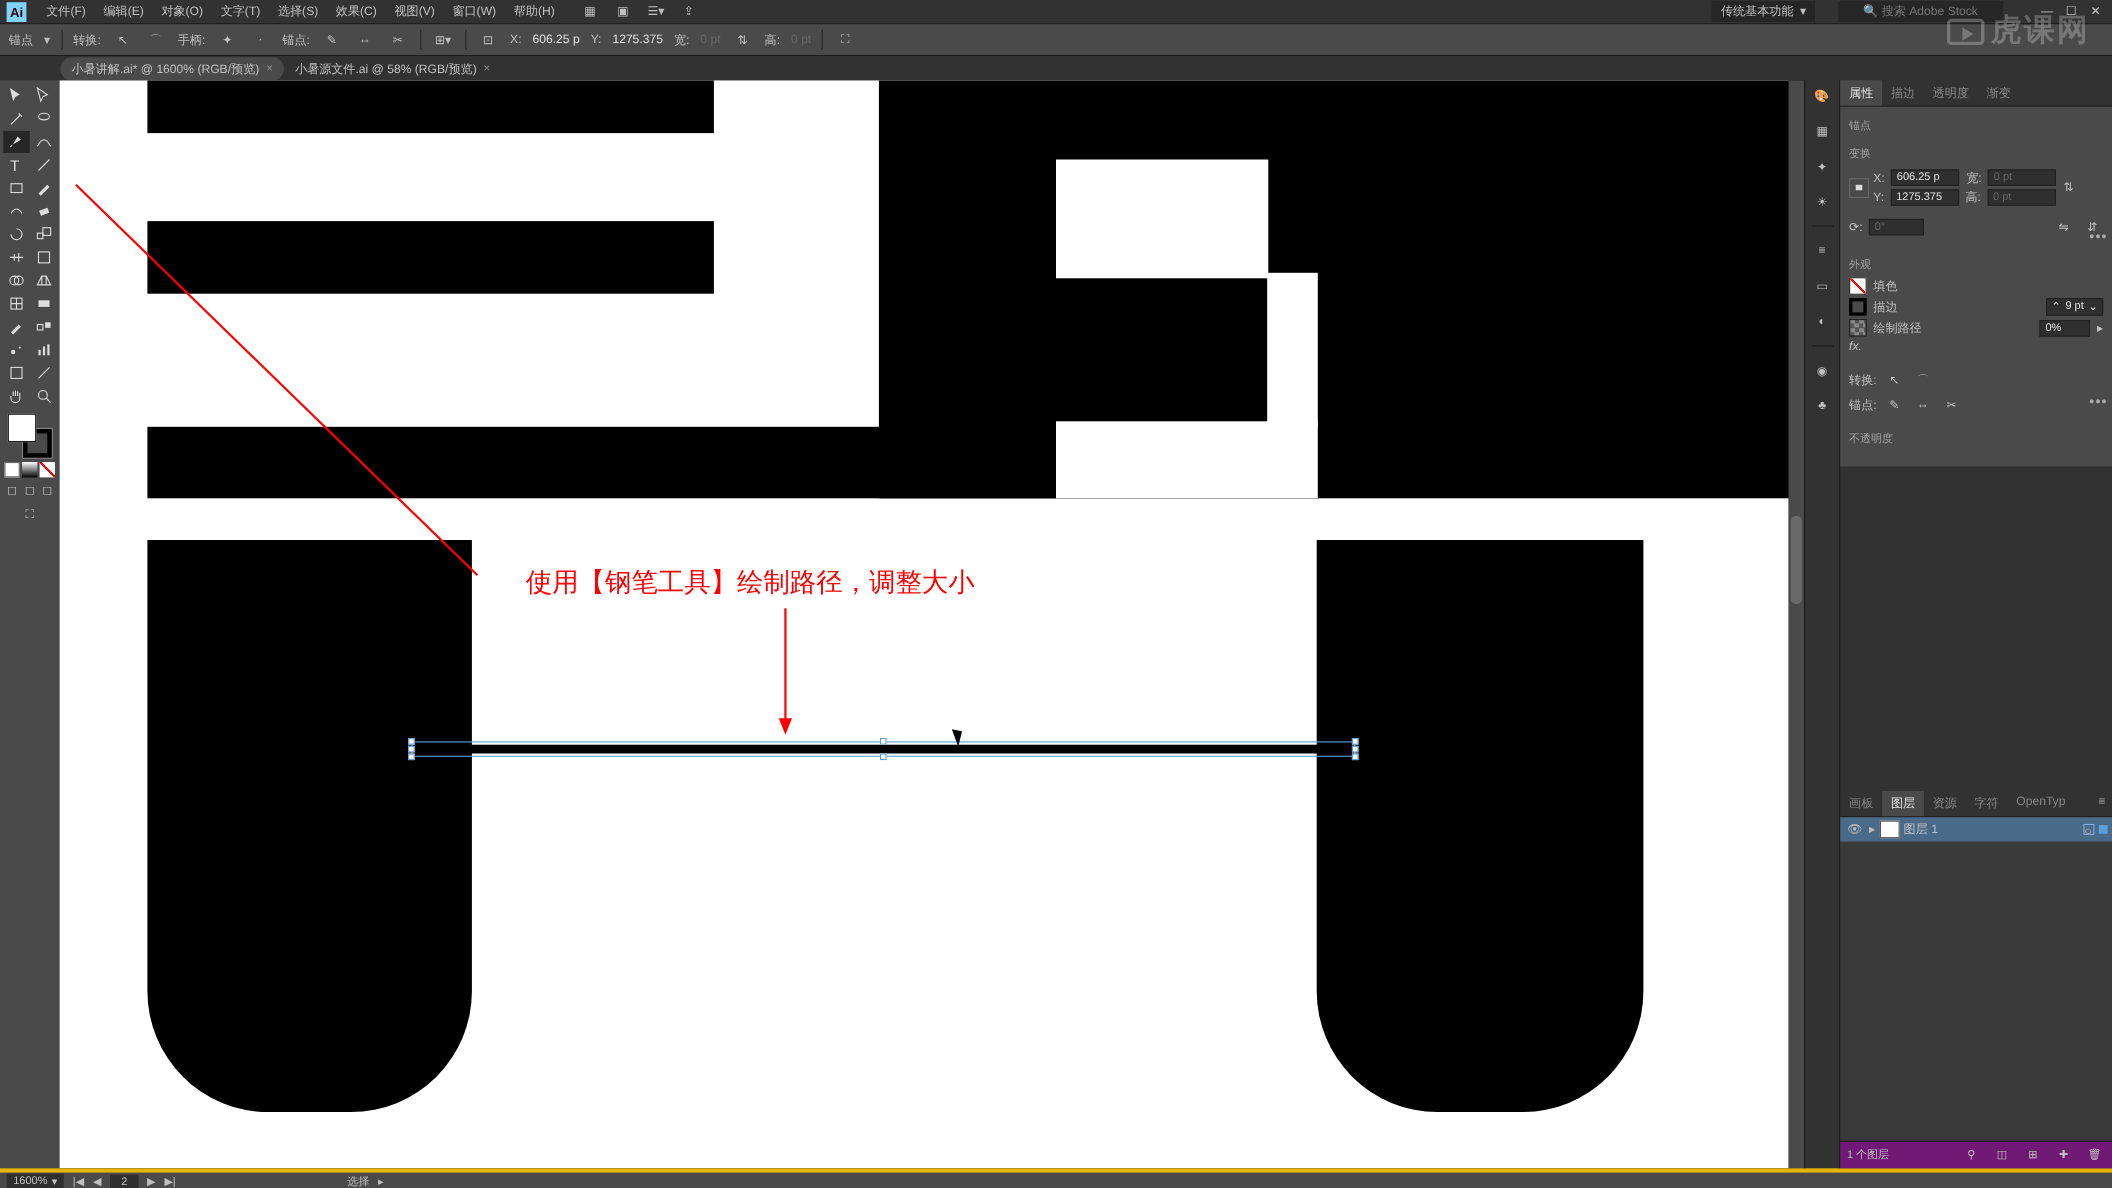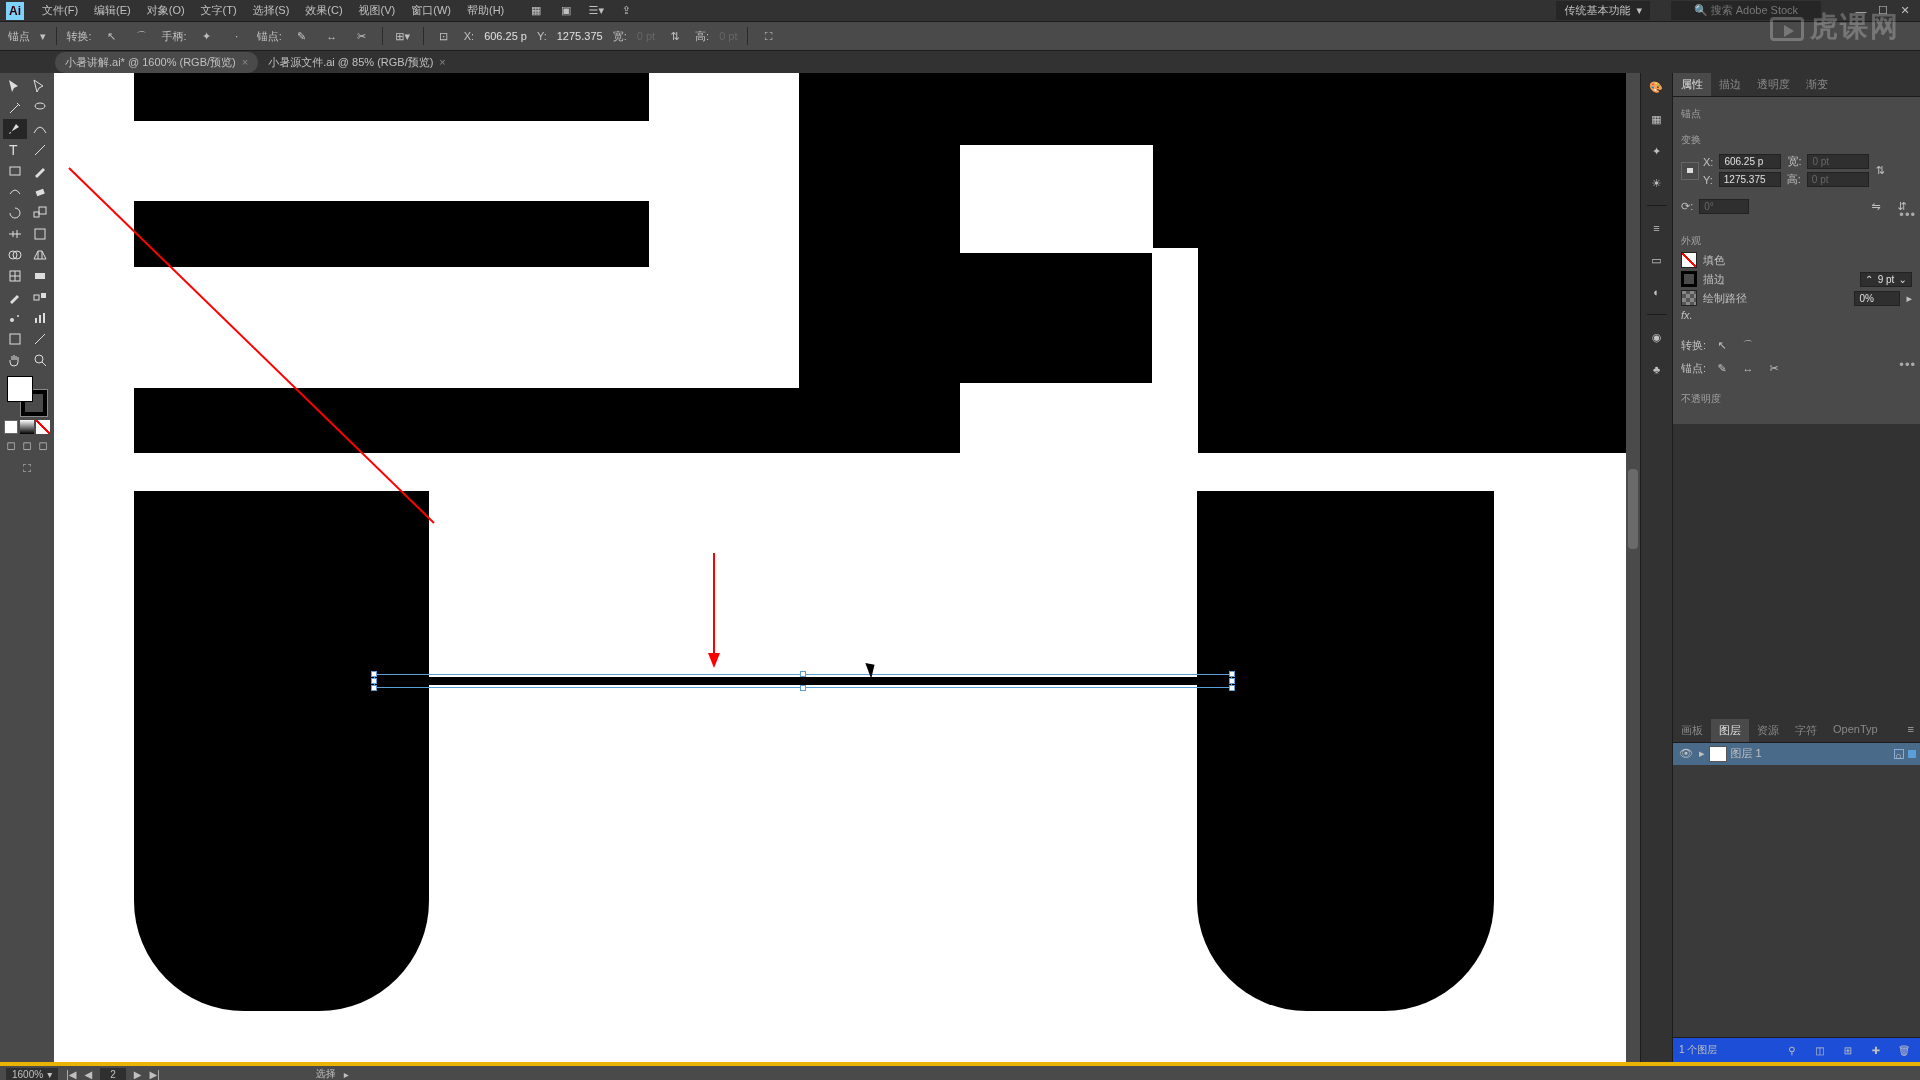--- a/index.html
+++ b/index.html
@@ -53,21 +53,21 @@
 .prop-field { background: #2f2f2f; border: 1px solid #222; padding: 1px 4px; width: 62px; color: #e0e0e0; font-size: 10px; }
 .prop-field.dim { color: #666; }
 .link-ic { width: 14px; height: 24px; display: flex; align-items: center; justify-content: center; }
 .swatch-box { width: 16px; height: 16px; border: 1px solid #222; }
 .layers-body { flex: 1; background: #3a3a3a; }
 .layer-row { display: flex; align-items: center; background: #4a6a8a; height: 22px; padding: 0 4px; gap: 4px; }
 .layer-eye { width: 18px; text-align: center; }
 .layer-name { flex: 1; }
 .layer-sel { width: 10px; height: 10px; border: 1px solid #88aadd; background: #4a6a8a; }
 .statusbar { height: 18px; background: #4a4a4a; border-top: 4px solid #eab308; display: flex; align-items: center; padding: 8px 6px; gap: 8px; font-size: 10px; }
-.panel-footer { height: 20px; background: #1d4ed8; border-top: 1px solid #1c1c1c; display: flex; align-items: center; padding: 12px 6px; gap: 8px; font-size: 10px; }
+.panel-footer { height: 20px; background: #701a75; border-top: 1px solid #1c1c1c; display: flex; align-items: center; padding: 12px 6px; gap: 8px; font-size: 10px; }
 .watermark { position: absolute; right: 20px; top: 8px; color: rgba(255,255,255,0.25); font-size: 28px; font-weight: bold; letter-spacing: 2px; pointer-events: none; z-index: 999; }
 .watermark .wm-logo{display:inline-block;width:34px;height:24px;border:3px solid rgba(255,255,255,0.25);border-radius:4px;position:relative;vertical-align:middle;margin-right:6px;}
 .watermark .wm-logo:after{content:"";position:absolute;left:11px;top:5px;border-left:10px solid rgba(255,255,255,0.25);border-top:6px solid transparent;border-bottom:6px solid transparent;}
 .dots{position:absolute;right:4px;color:#aaa;font-size:13px;letter-spacing:1px;}
 .cursor-arrow{position:absolute;width:0;height:0;border-left:8px solid #000;border-top:5px solid transparent;border-bottom:12px solid transparent;transform:rotate(-20deg);}
 </style>
 </head>
 <body>
 
 <div class="watermark"><span class="wm-logo"></span><span>虎课网</span></div>
@@ -135,21 +135,21 @@
   <div class="opt-sep"></div>
   <div class="icon-btn">⛶</div>
 </div>
 
 <div class="tabs-bar">
   <div class="tab active">
     <span>小暑讲解.ai* @ 1600% (RGB/预览)</span>
     <span class="tab-close">×</span>
   </div>
   <div class="tab">
-    <span>小暑源文件.ai @ 85% (RGB/预览)</span>
+    <span>小暑源文件.ai @ 58% (RGB/预览)</span>
     <span class="tab-close">×</span>
   </div>
 </div>
 
 <div class="main-area">
 
   <div class="toolbox">
     <div class="tool-grid">
       <div class="tool">
           <svg viewBox="0 0 16 16">
@@ -338,20 +338,21 @@
       <div class="sel-handle" style="left:317px;top:598px"></div>
       <div class="sel-handle" style="left:317px;top:605px"></div>
       <div class="sel-handle" style="left:317px;top:612px"></div>
       <div class="sel-handle" style="left:746px;top:598px"></div>
       <div class="sel-handle" style="left:746px;top:612px"></div>
       <div class="sel-handle" style="left:1175px;top:598px"></div>
       <div class="sel-handle" style="left:1175px;top:605px"></div>
       <div class="sel-handle" style="left:1175px;top:612px"></div>
       <div class="cursor-arrow" style="left:814px;top:588px"></div>
 
+      <div class="annotation" style="left:424px;top:440px">使用【钢笔工具】绘制路径，调整大小</div>
 
       <svg style="position:absolute;left:0;top:0;width:100%;height:100%;pointer-events:none">
         <line x1="15" y1="95" x2="380" y2="450" stroke="#ff0000" stroke-width="2"></line>
         <line x1="660" y1="480" x2="660" y2="585" stroke="#ff0000" stroke-width="2"></line>
         <polygon points="660,595 654,580 666,580" fill="#ff0000"></polygon>
       </svg>
     </div>
     <div class="scrollbar-v">
         <div class="thumb"></div>
       </div>

